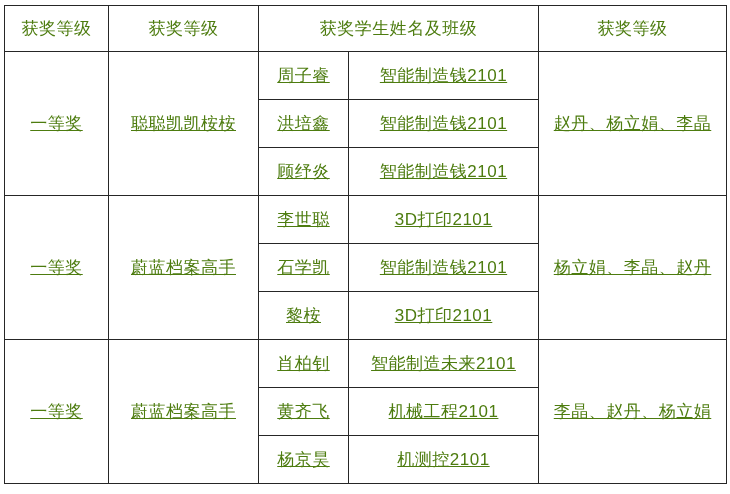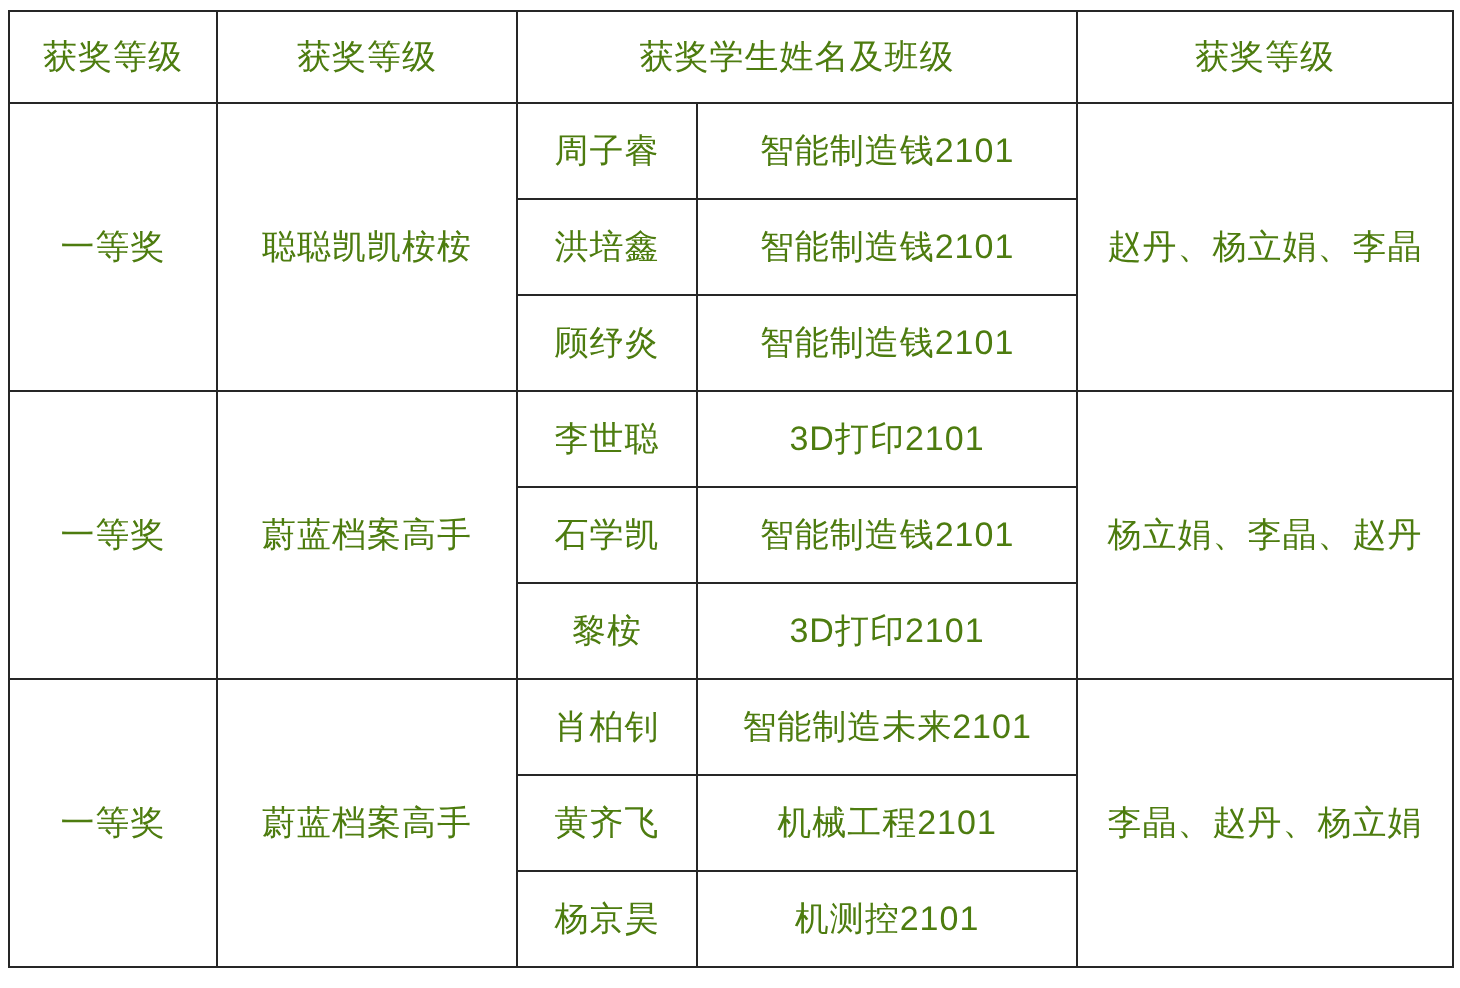--- a/index.html
+++ b/index.html
@@ -24,21 +24,21 @@
     text-align: center;
     vertical-align: middle;
     font-size: 17px;
     font-weight: normal;
     padding: 0 4px;
     overflow: hidden;
     white-space: nowrap;
     letter-spacing: 0.5px;
   }
   table.award-table th { height: 45px; }
-  table.award-table td { height: 47px; }
+  table.award-table td { height: 47px; text-decoration: underline; }
   col.c-award  { width: 104px; }
   col.c-team   { width: 150px; }
   col.c-name   { width: 90px;  }
   col.c-class  { width: 190px; }
   col.c-teach  { width: 188px; }
 </style>
 </head>
 <body>
 
 <table class="award-table">

